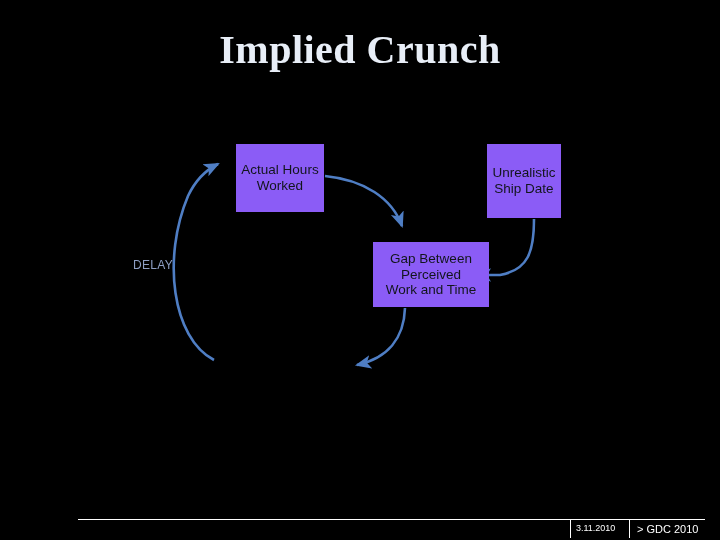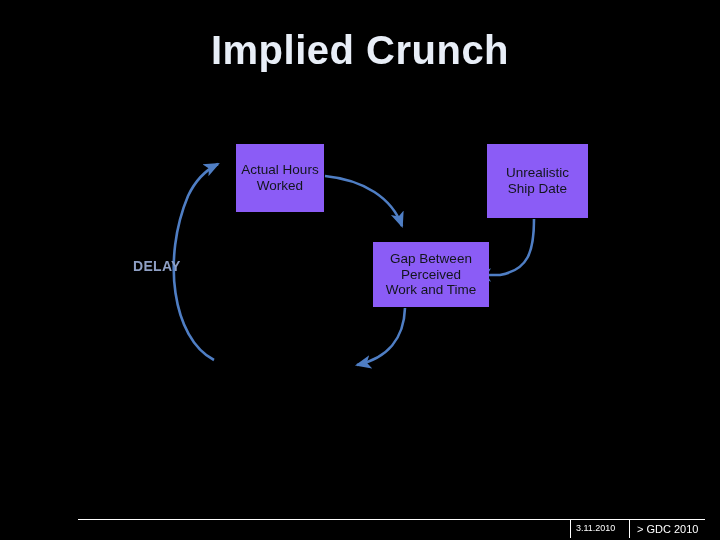--- a/index.html
+++ b/index.html
@@ -25,21 +25,21 @@
     position: absolute;
     left: 0;
     top: 28px;
     width: 720px;
     text-align: center;
     color: #e8eef7;
     font-size: 40px;
     font-weight: bold;
     letter-spacing: 0.5px;
     line-height: 1.1;
-    font-family: Liberation Sans, sans-serif;
+    font-family: Liberation Serif, serif;
   }
 
   #diagram {
     position: absolute;
     left: 0;
     top: 0;
     width: 720px;
     height: 540px;
   }
   #arrow-layer {
@@ -61,31 +61,31 @@
     display: flex;
     align-items: center;
     justify-content: center;
     font-family: "Liberation Sans", sans-serif;
     box-sizing: border-box;
     padding: 2px 4px;
   }
   .node span { display: block; width: 100%; }
 
   #node-actual-hours   { left: 236px; top: 144px; width: 88px;  height: 68px; }
-  #node-unrealistic    { left: 487px; top: 144px; width: 101px;  height: 74px; text-align: center; }
+  #node-unrealistic    { left: 487px; top: 144px; width: 74px;  height: 74px; text-align: center; }
   #node-gap            { left: 373px; top: 242px; width: 116px; height: 65px; }
   #node-threat         { left: 215px; top: 331px; width: 127px; height: 68px; }
 
   #delay-label {
     position: absolute;
     left: 133px;
     top: 258px;
     color: #8e9fc4;
-    font-size: 14px;
-    font-weight: bold;
+    font-size: 12px;
+    font-weight: normal;
     letter-spacing: 0.3px;
     font-family: "Liberation Sans", sans-serif;
   }
 
   #footer {
     position: absolute;
     left: 0;
     top: 0;
     width: 720px;
     height: 540px;

